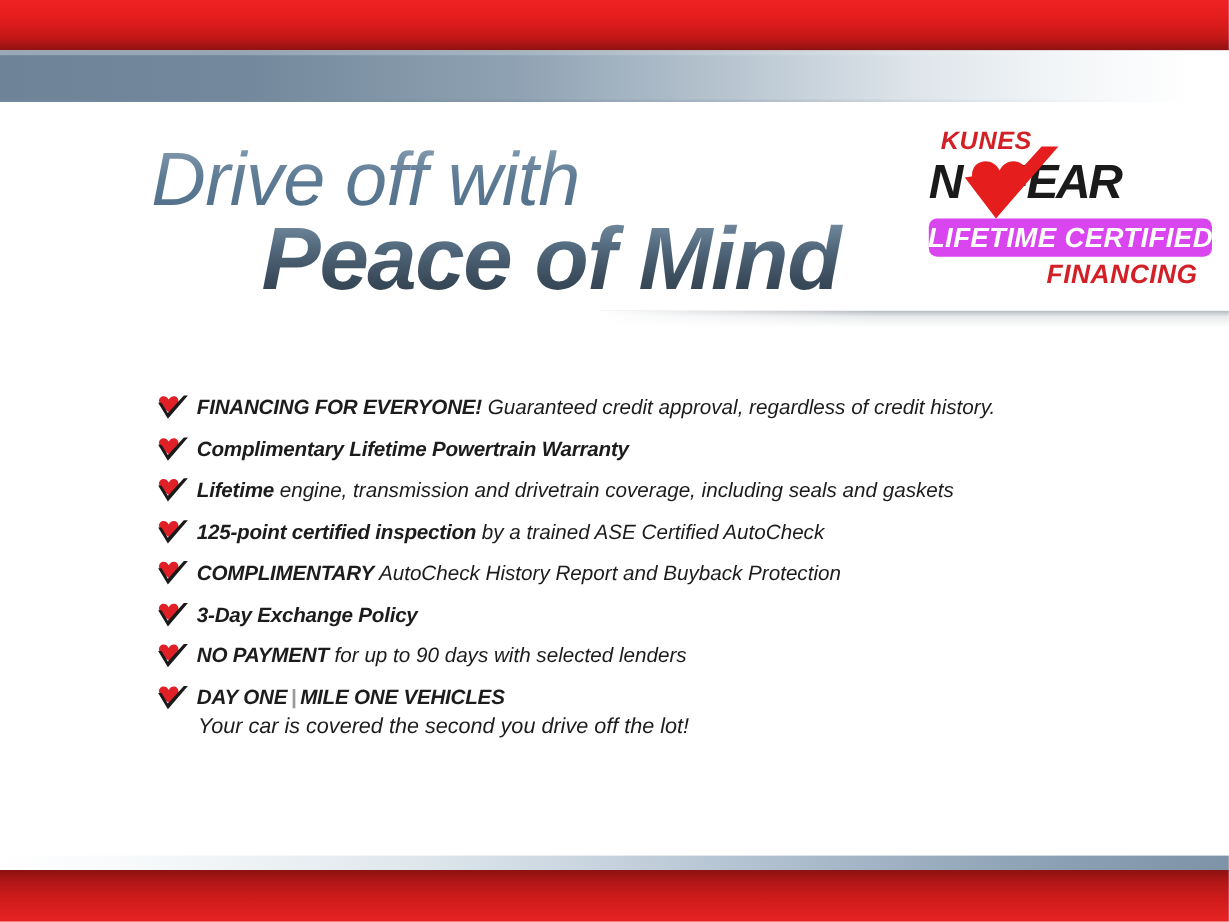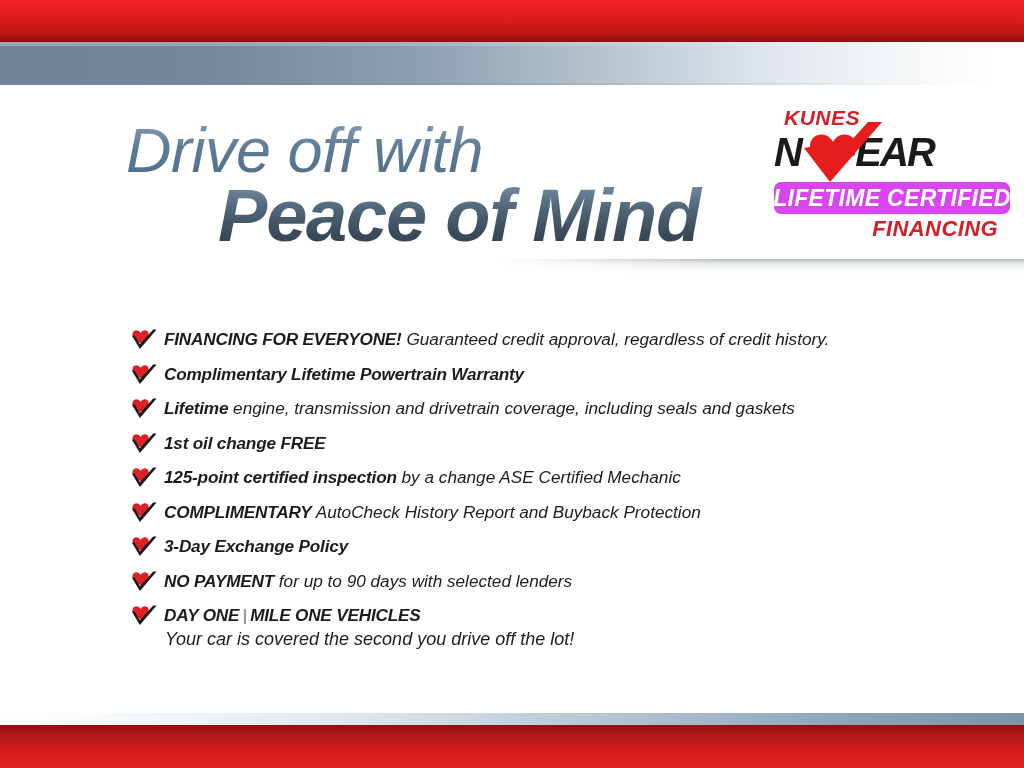--- a/index.html
+++ b/index.html
@@ -304,34 +304,27 @@
     </div>
 
     <div class="benefit">
       <svg class="benefit-icon" viewBox="0 0 26 22">
         <path d="M1.5 6.2 C1.5 1.6, 7.4 0.6, 9.6 5.0 C11.8 0.6, 17.7 1.6, 17.7 6.2 C17.7 10.1, 12.0 13.6, 9.6 15.6 C7.2 13.6, 1.5 10.1, 1.5 6.2 Z" fill="#e02027"></path>
         <path d="M0.8 7.6 L8.9 21.0 L25.6 1.6 L22.2 1.6 L8.9 16.2 L3.6 7.6 Z" fill="#1a1a1a"></path>
       </svg>
       <span class="benefit-text"><span class="b-strong">Lifetime</span><span class="b-normal"> engine, transmission and drivetrain coverage, including seals and gaskets</span></span>
     </div>
 
-    <div class="benefit">
-      <svg class="benefit-icon" viewBox="0 0 26 22">
-        <path d="M1.5 6.2 C1.5 1.6, 7.4 0.6, 9.6 5.0 C11.8 0.6, 17.7 1.6, 17.7 6.2 C17.7 10.1, 12.0 13.6, 9.6 15.6 C7.2 13.6, 1.5 10.1, 1.5 6.2 Z" fill="#e02027"></path>
-        <path d="M0.8 7.6 L8.9 21.0 L25.6 1.6 L22.2 1.6 L8.9 16.2 L3.6 7.6 Z" fill="#1a1a1a"></path>
-      </svg>
-      <span class="benefit-text"><span class="b-strong">1st oil change FREE</span><span class="b-normal"></span></span>
-    </div>
-
-    <div class="benefit">
-      <svg class="benefit-icon" viewBox="0 0 26 22">
-        <path d="M1.5 6.2 C1.5 1.6, 7.4 0.6, 9.6 5.0 C11.8 0.6, 17.7 1.6, 17.7 6.2 C17.7 10.1, 12.0 13.6, 9.6 15.6 C7.2 13.6, 1.5 10.1, 1.5 6.2 Z" fill="#e02027"></path>
-        <path d="M0.8 7.6 L8.9 21.0 L25.6 1.6 L22.2 1.6 L8.9 16.2 L3.6 7.6 Z" fill="#1a1a1a"></path>
-      </svg>
-      <span class="benefit-text"><span class="b-strong">125-point certified inspection</span><span class="b-normal"> by a change ASE Certified Mechanic</span></span>
+
+    <div class="benefit">
+      <svg class="benefit-icon" viewBox="0 0 26 22">
+        <path d="M1.5 6.2 C1.5 1.6, 7.4 0.6, 9.6 5.0 C11.8 0.6, 17.7 1.6, 17.7 6.2 C17.7 10.1, 12.0 13.6, 9.6 15.6 C7.2 13.6, 1.5 10.1, 1.5 6.2 Z" fill="#e02027"></path>
+        <path d="M0.8 7.6 L8.9 21.0 L25.6 1.6 L22.2 1.6 L8.9 16.2 L3.6 7.6 Z" fill="#1a1a1a"></path>
+      </svg>
+      <span class="benefit-text"><span class="b-strong">125-point certified inspection</span><span class="b-normal"> by a trained ASE Certified AutoCheck</span></span>
     </div>
 
     <div class="benefit">
       <svg class="benefit-icon" viewBox="0 0 26 22">
         <path d="M1.5 6.2 C1.5 1.6, 7.4 0.6, 9.6 5.0 C11.8 0.6, 17.7 1.6, 17.7 6.2 C17.7 10.1, 12.0 13.6, 9.6 15.6 C7.2 13.6, 1.5 10.1, 1.5 6.2 Z" fill="#e02027"></path>
         <path d="M0.8 7.6 L8.9 21.0 L25.6 1.6 L22.2 1.6 L8.9 16.2 L3.6 7.6 Z" fill="#1a1a1a"></path>
       </svg>
       <span class="benefit-text"><span class="b-strong">COMPLIMENTARY</span><span class="b-normal"> AutoCheck History Report and Buyback Protection</span></span>
     </div>
 

